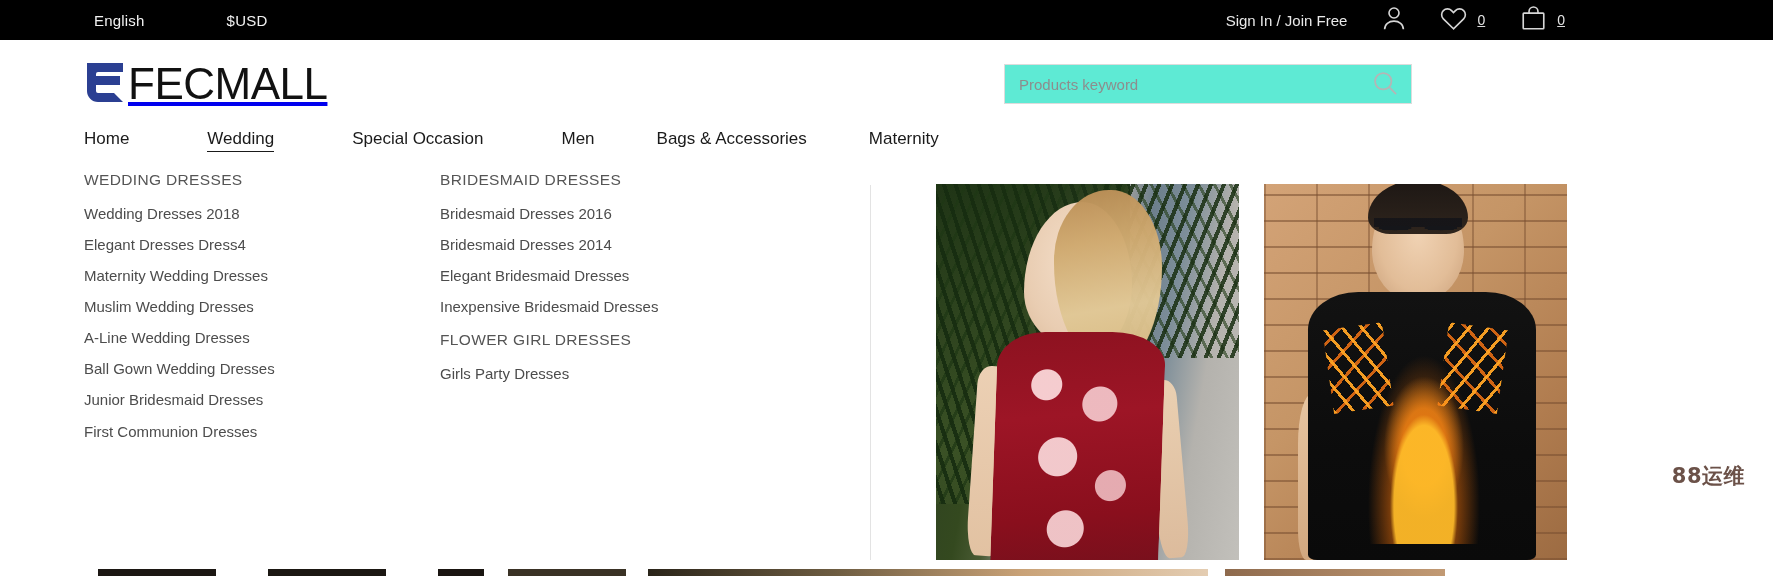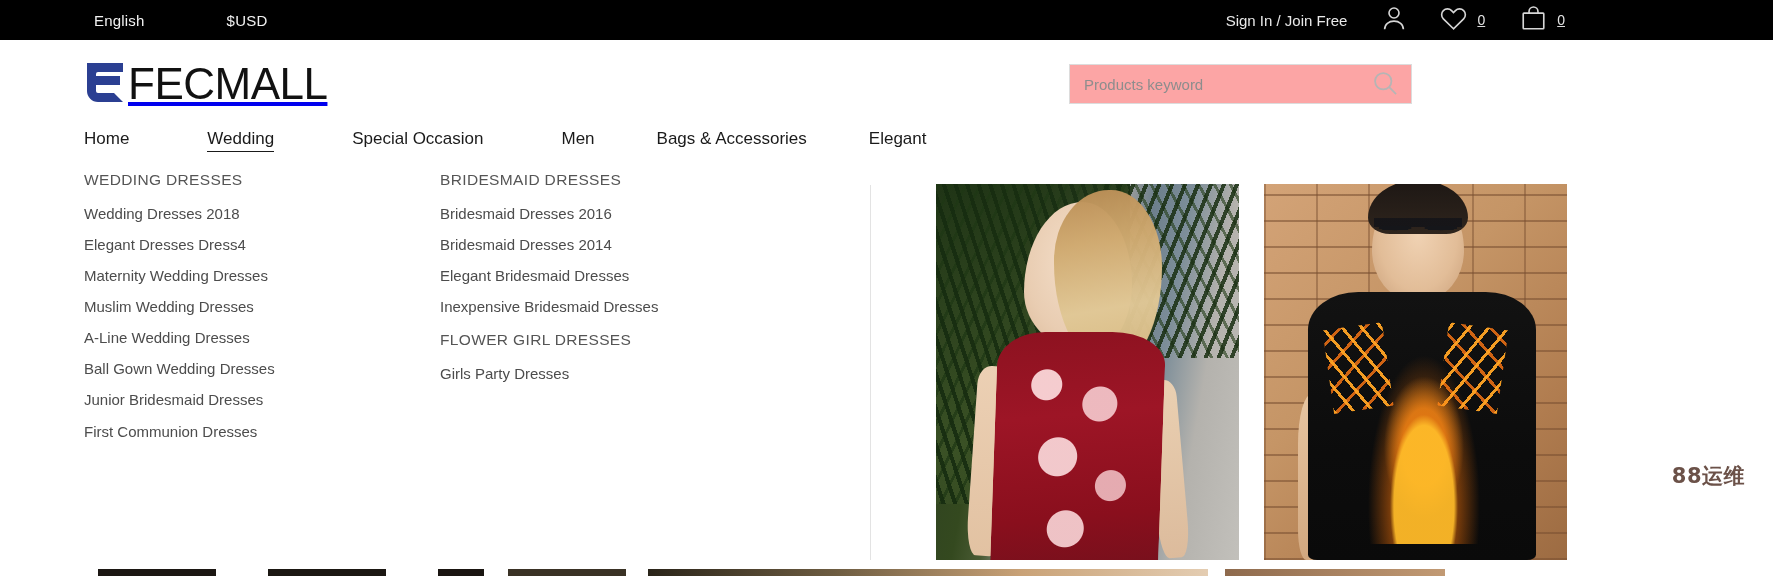--- a/index.html
+++ b/index.html
@@ -91,24 +91,24 @@
     letter-spacing: -0.5px;
     color: #111111;
     font-weight: 400;
     line-height: 1;
     margin-left: 2px;
   }
   .searchbox {
     position: absolute;
     right: 361px;
     top: 24px;
-    width: 343px;
+    width: 408px;
     height: 40px;
     border: 1px solid #dcdcdc;
-    background: #fca5a5;
+    background: #5eead4;
     display: flex;
     align-items: center;
   }
   .search-input {
     flex: 1;
     border: none;
     outline: none;
     height: 100%;
     padding: 0 12px 0 14px;
     font-size: 15px;
@@ -410,21 +410,21 @@
   </div>
 </div>
 
 <div class="nav">
   <div class="nav-inner">
     <a class="nav-item nav-gap-1" href="#">Home</a>
     <a class="nav-item nav-gap active" href="#">Wedding</a>
     <a class="nav-item nav-gap" href="#">Special Occasion</a>
     <a class="nav-item nav-gap" href="#">Men</a>
     <a class="nav-item nav-gap-s" href="#">Bags &amp; Accessories</a>
-    <a class="nav-item nav-gap-s" href="#">Elegant</a>
+    <a class="nav-item nav-gap-s" href="#">Maternity</a>
   </div>
 </div>
 
 <div class="mega">
 
   <div class="mega-col col-1">
     <div class="cat-head">WEDDING DRESSES</div>
     <a class="cat-link" href="#">Wedding Dresses 2018</a>
     <a class="cat-link" href="#">Elegant Dresses Dress4</a>
     <a class="cat-link" href="#">Maternity Wedding Dresses</a>

